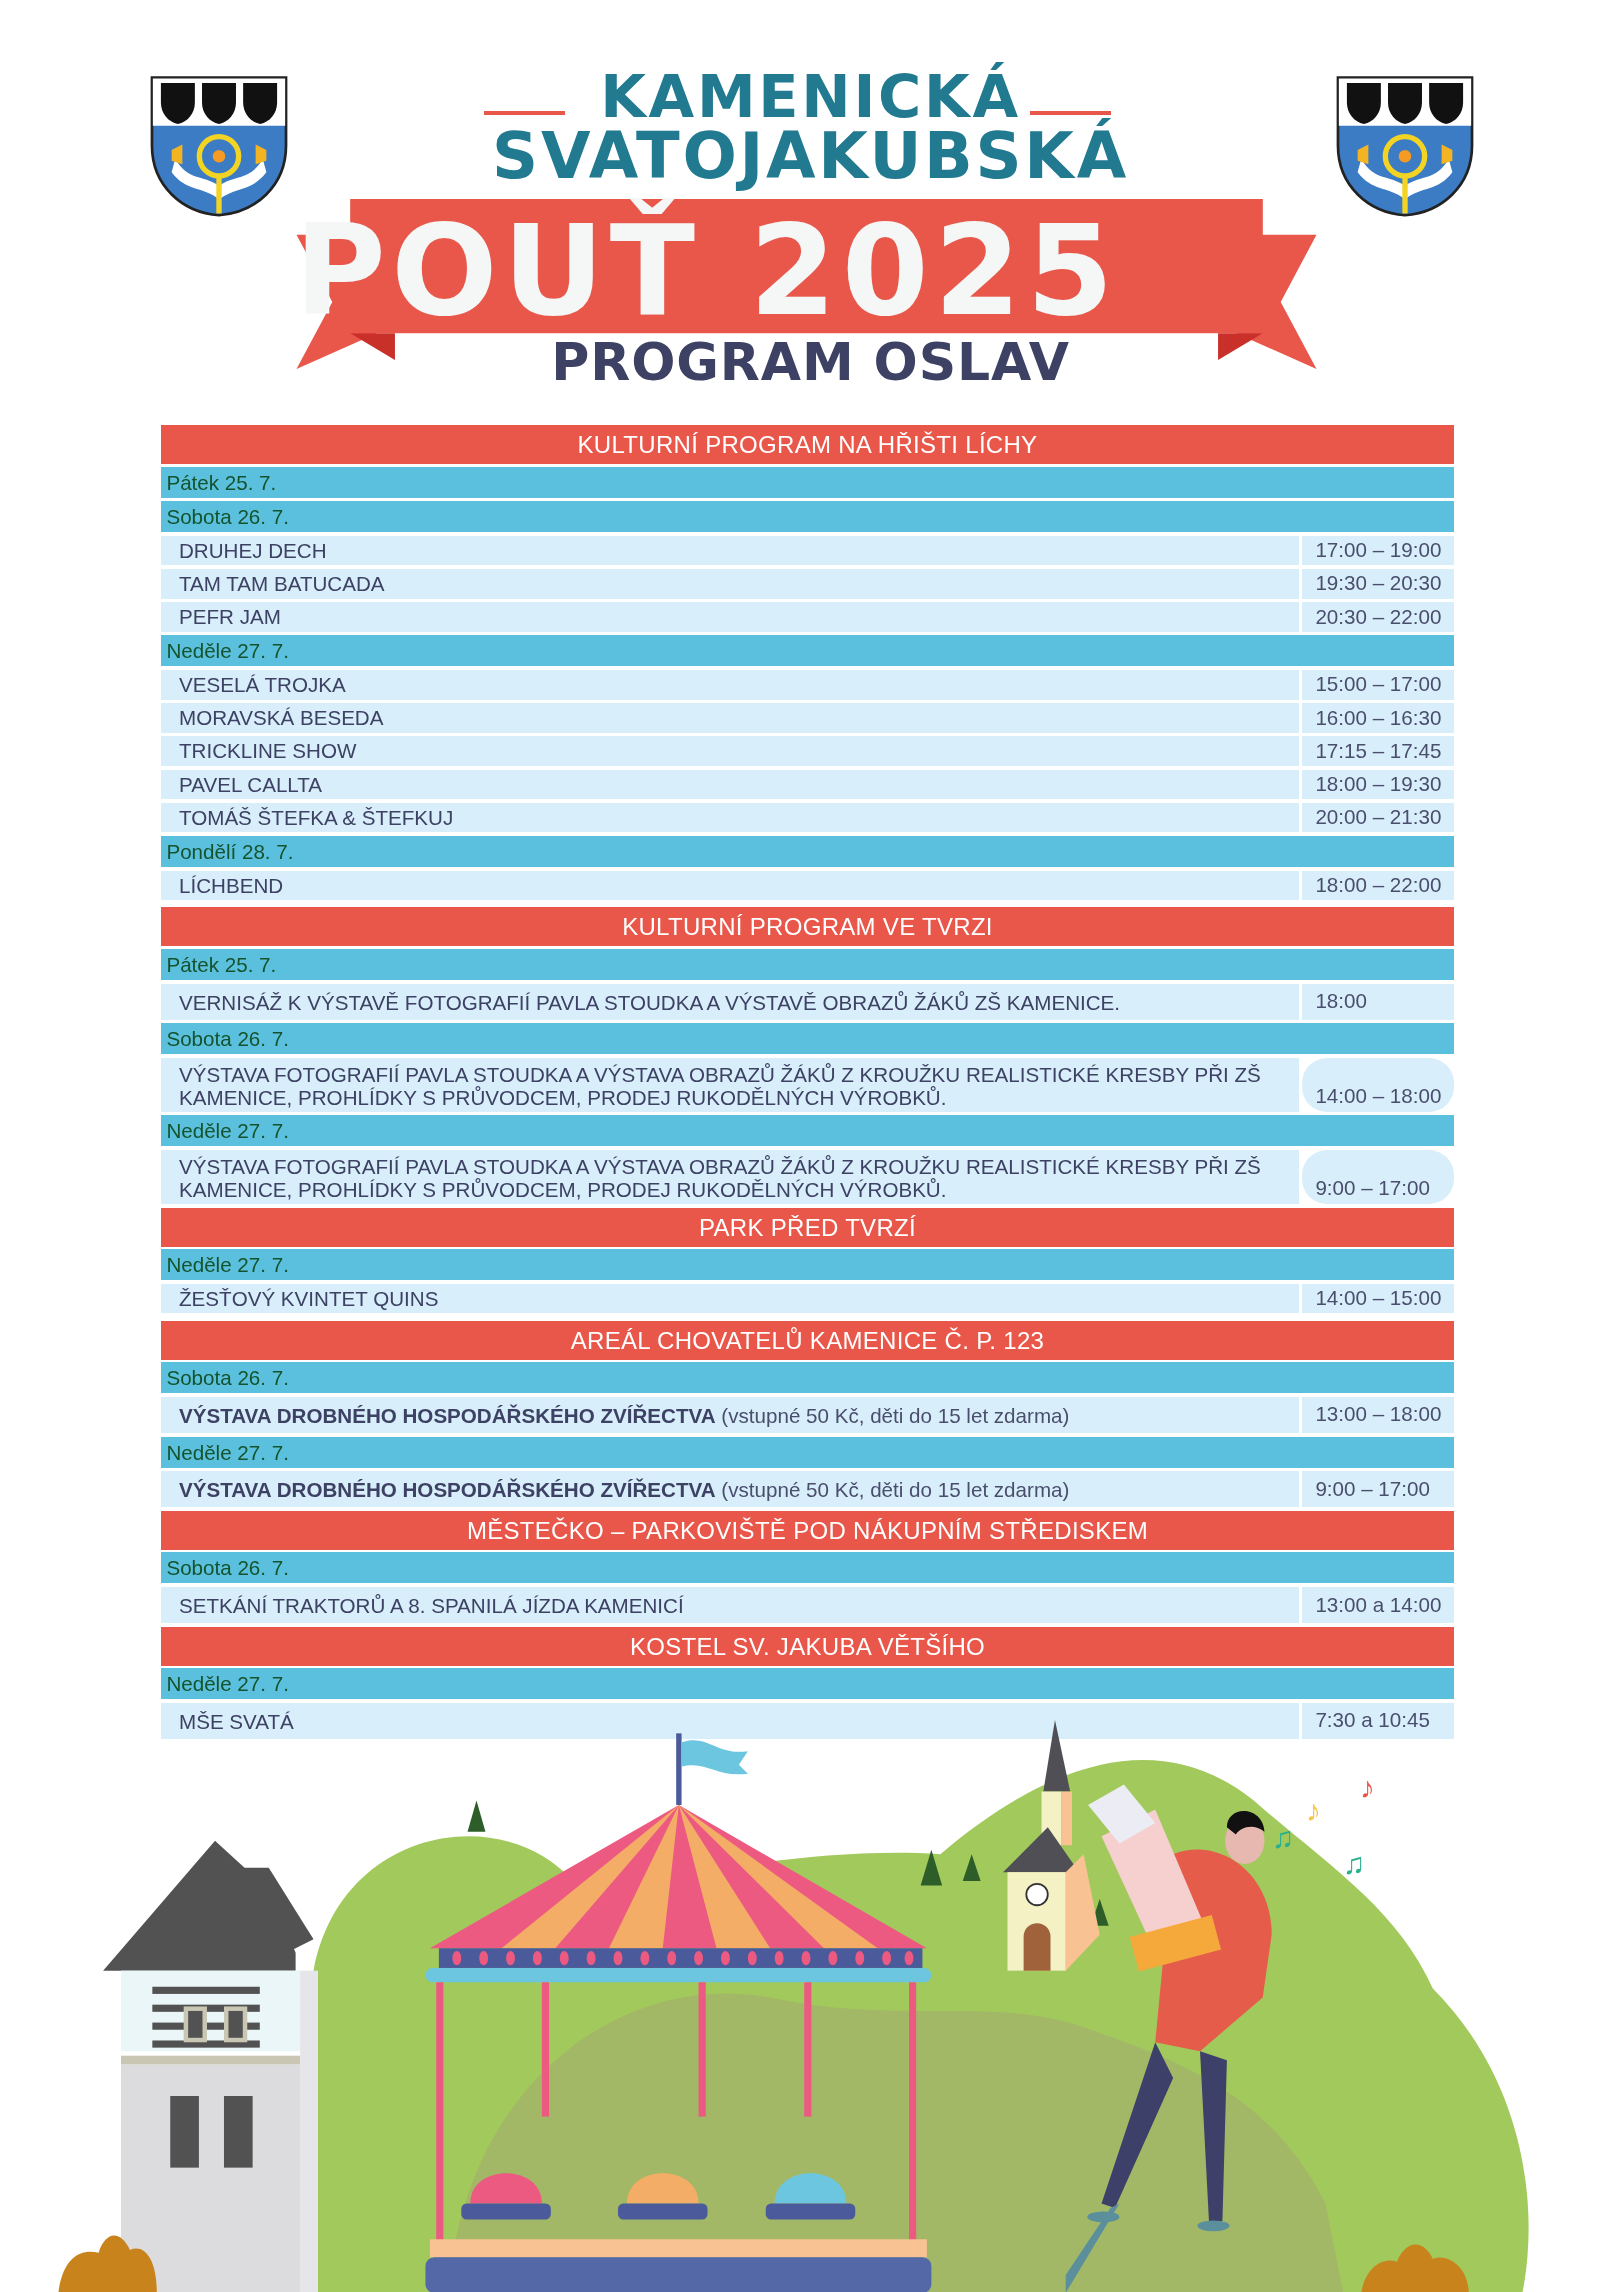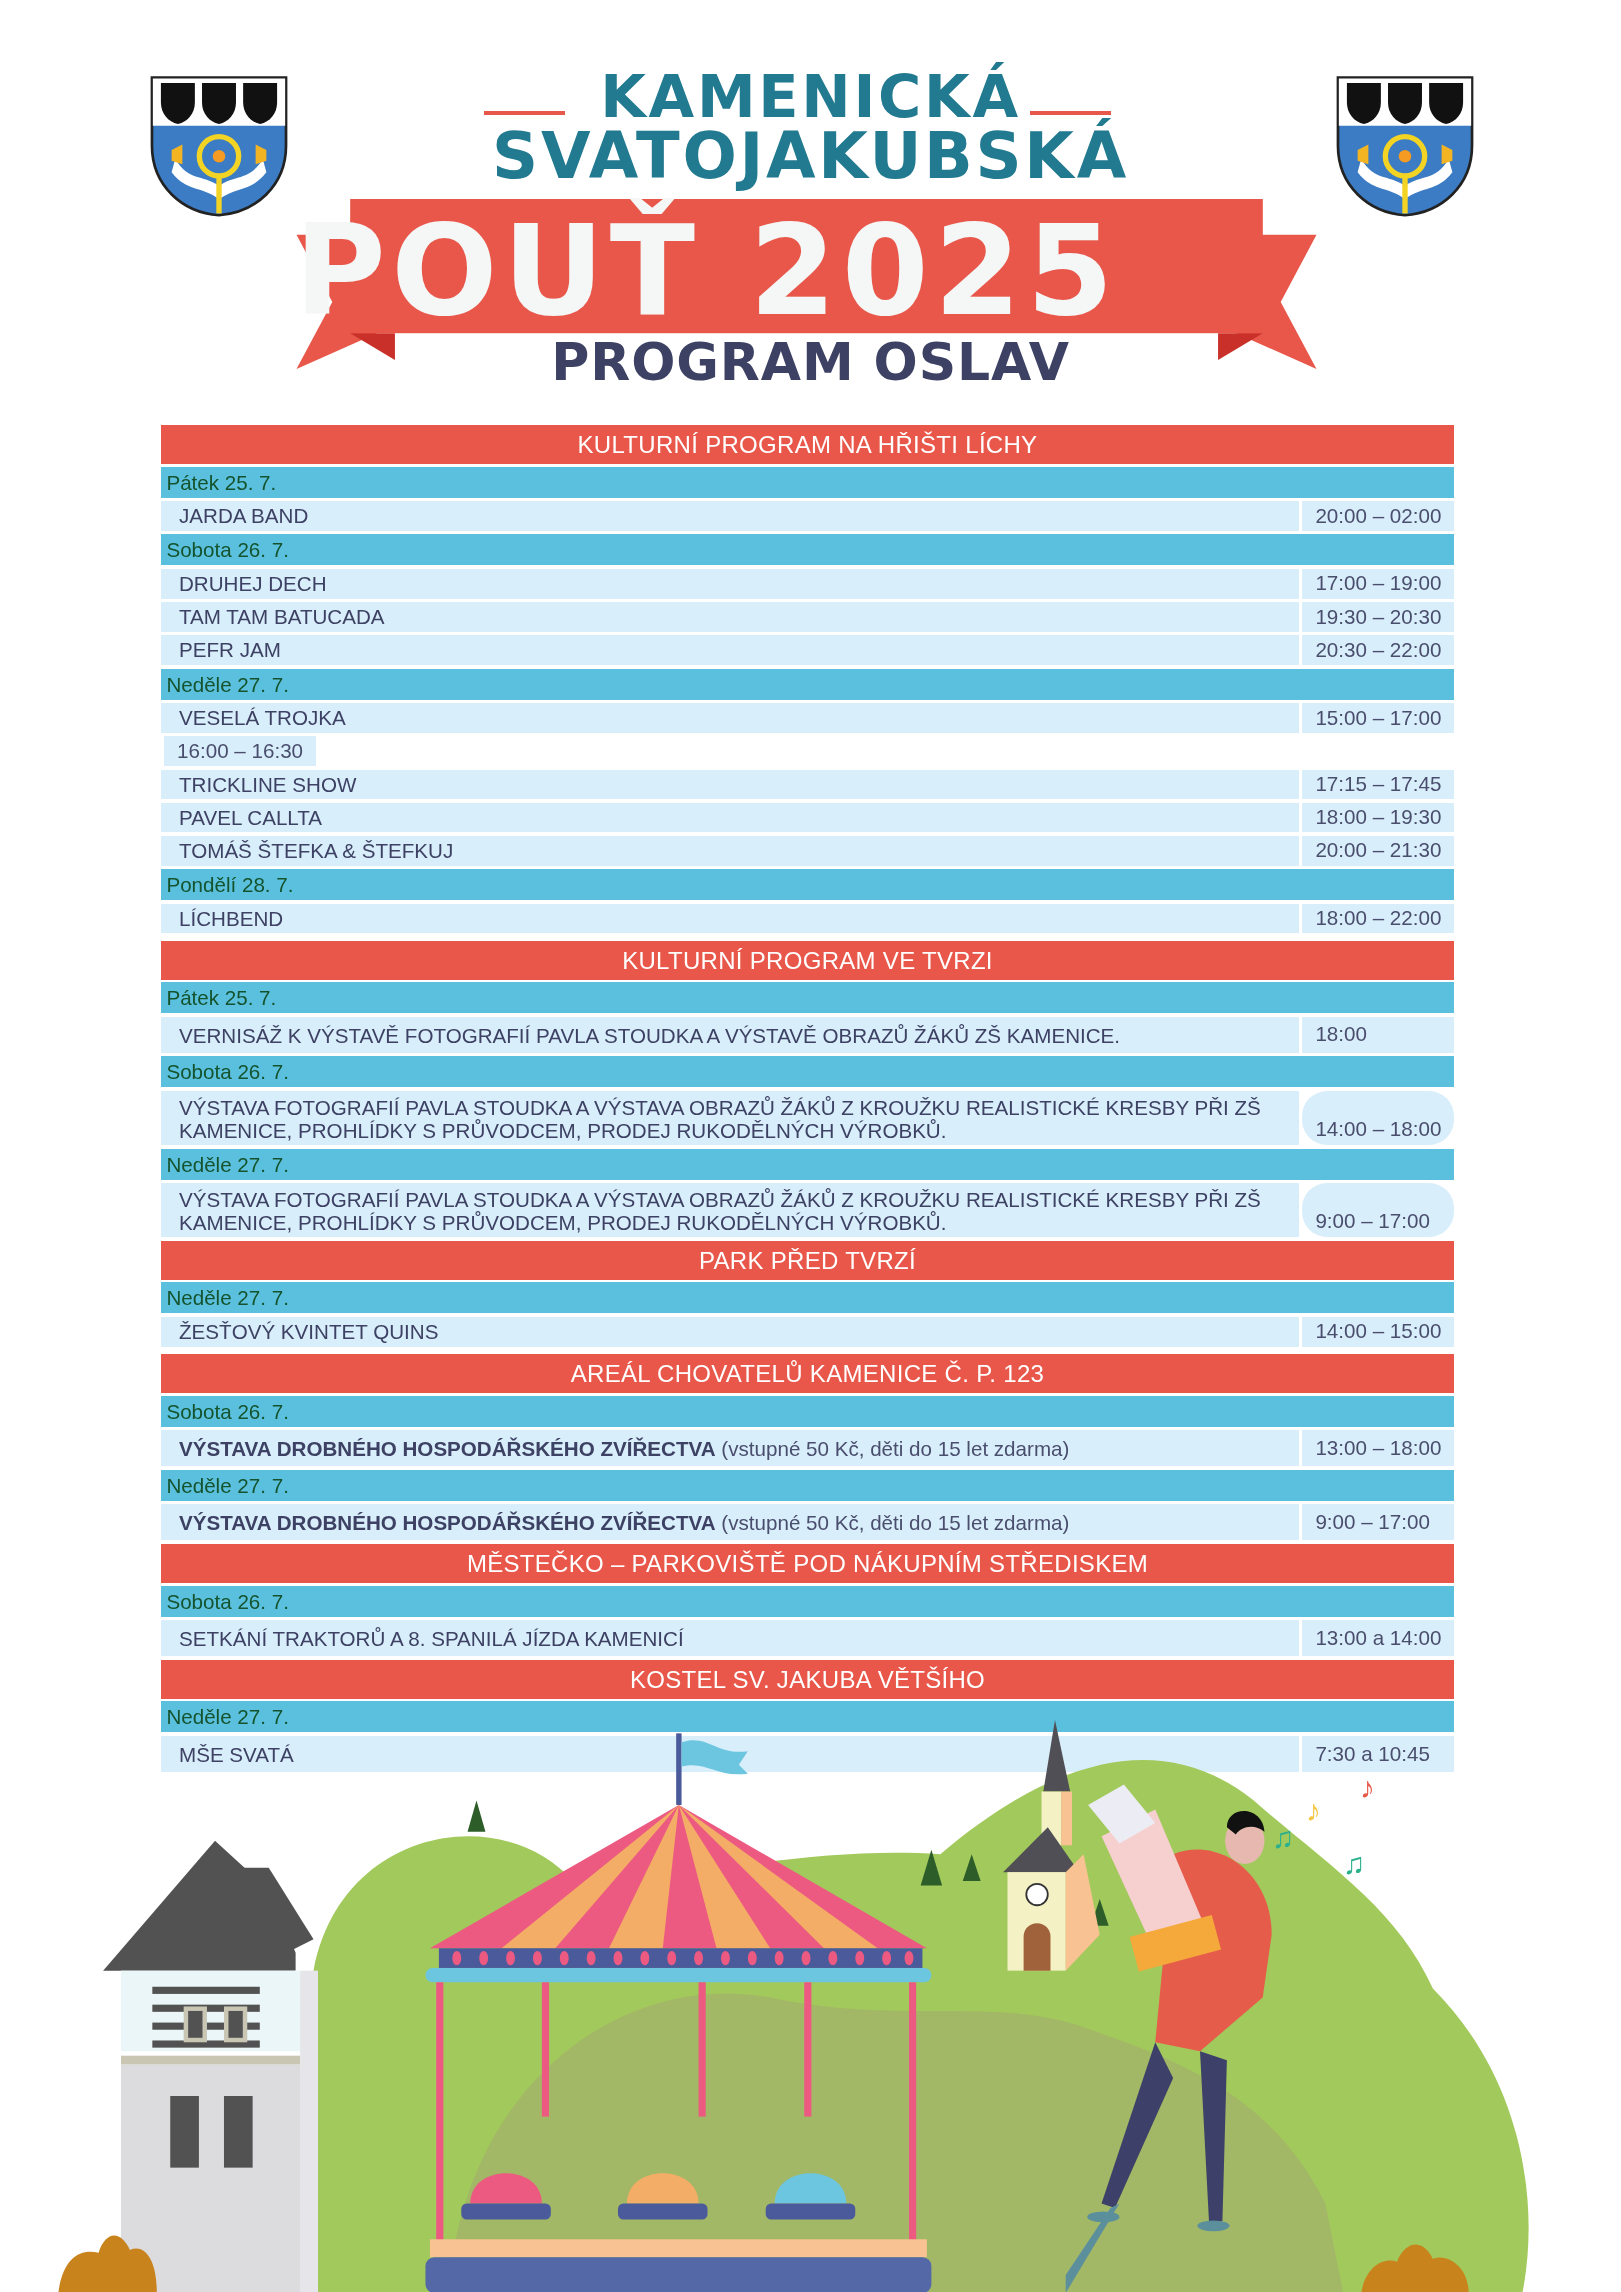--- a/index.html
+++ b/index.html
@@ -95,43 +95,40 @@
   <polygon points="1080,150 1030,150 1030,180" fill="#c9302a"></polygon>
   <rect x="60" y="0" width="1020" height="150" fill="#e8574a"></rect>
 </svg>
 <div class="ribbon-text">POUŤ 2025</div>
 <div class="subtitle">PROGRAM OSLAV</div>
 
 <div class="schedule">
 
   <div class="sec-head">KULTURNÍ PROGRAM NA HŘIŠTI LÍCHY</div>
   <div class="day-row">Pátek 25. 7.</div>
-  <div class="item-row">
-    <div class="item-name main">JARDA BAND</div>
-    <div class="item-time">20:00 – 02:00</div>
-  </div>
   <div class="day-row">Sobota 26. 7.</div>
   <div class="item-row">
     <div class="item-name main">DRUHEJ DECH</div>
     <div class="item-time">17:00 – 19:00</div>
   </div>
   <div class="item-row">
     <div class="item-name main">TAM TAM BATUCADA</div>
     <div class="item-time">19:30 – 20:30</div>
   </div>
   <div class="item-row">
     <div class="item-name main">PEFR JAM</div>
     <div class="item-time">20:30 – 22:00</div>
   </div>
   <div class="day-row">Neděle 27. 7.</div>
   <div class="item-row">
     <div class="item-name main">VESELÁ TROJKA</div>
     <div class="item-time">15:00 – 17:00</div>
   </div>
   <div class="item-row">
+    <div class="item-name main">MORAVSKÁ BESEDA</div>
     <div class="item-time">16:00 – 16:30</div>
   </div>
   <div class="item-row">
     <div class="item-name main">TRICKLINE SHOW</div>
     <div class="item-time">17:15 – 17:45</div>
   </div>
   <div class="item-row">
     <div class="item-name main">PAVEL CALLTA</div>
     <div class="item-time">18:00 – 19:30</div>
   </div>

